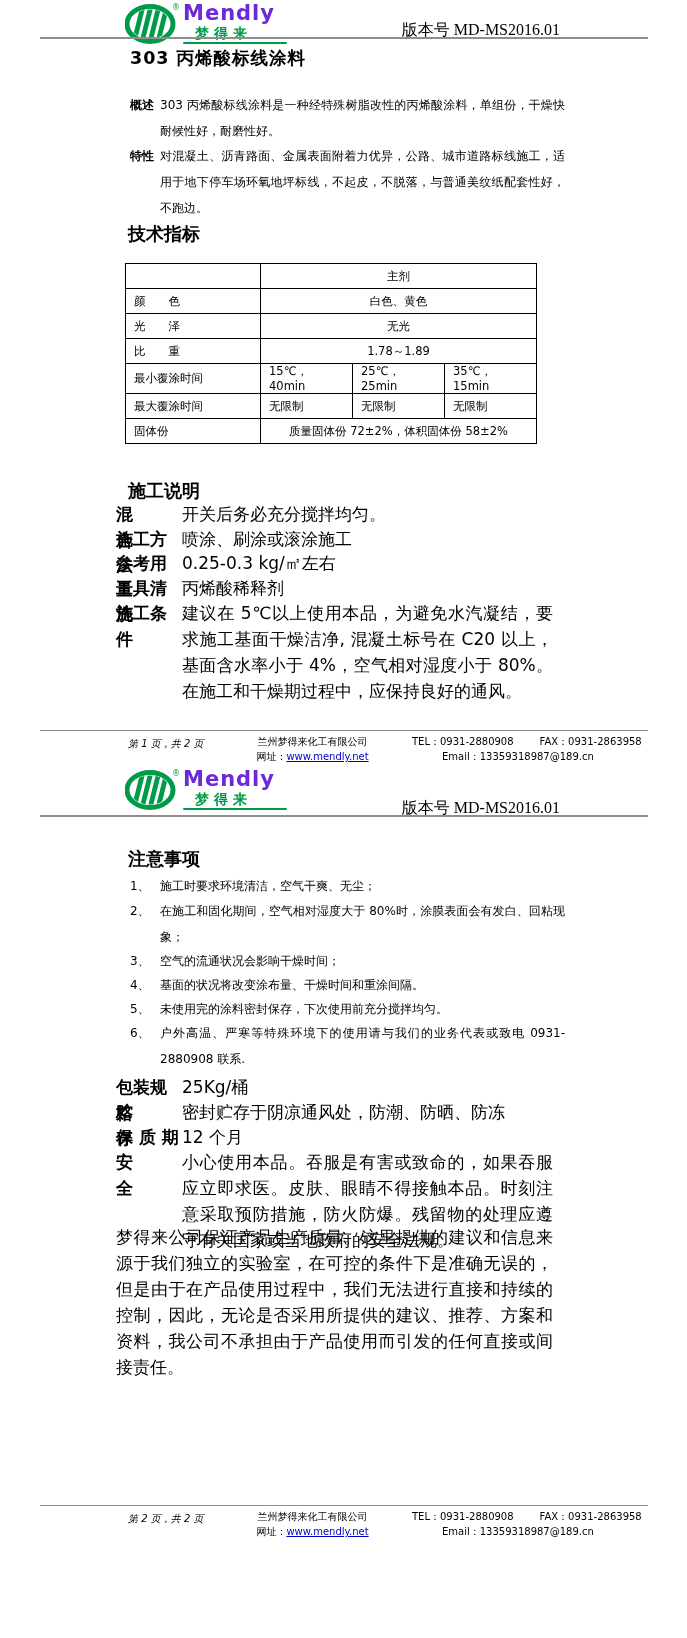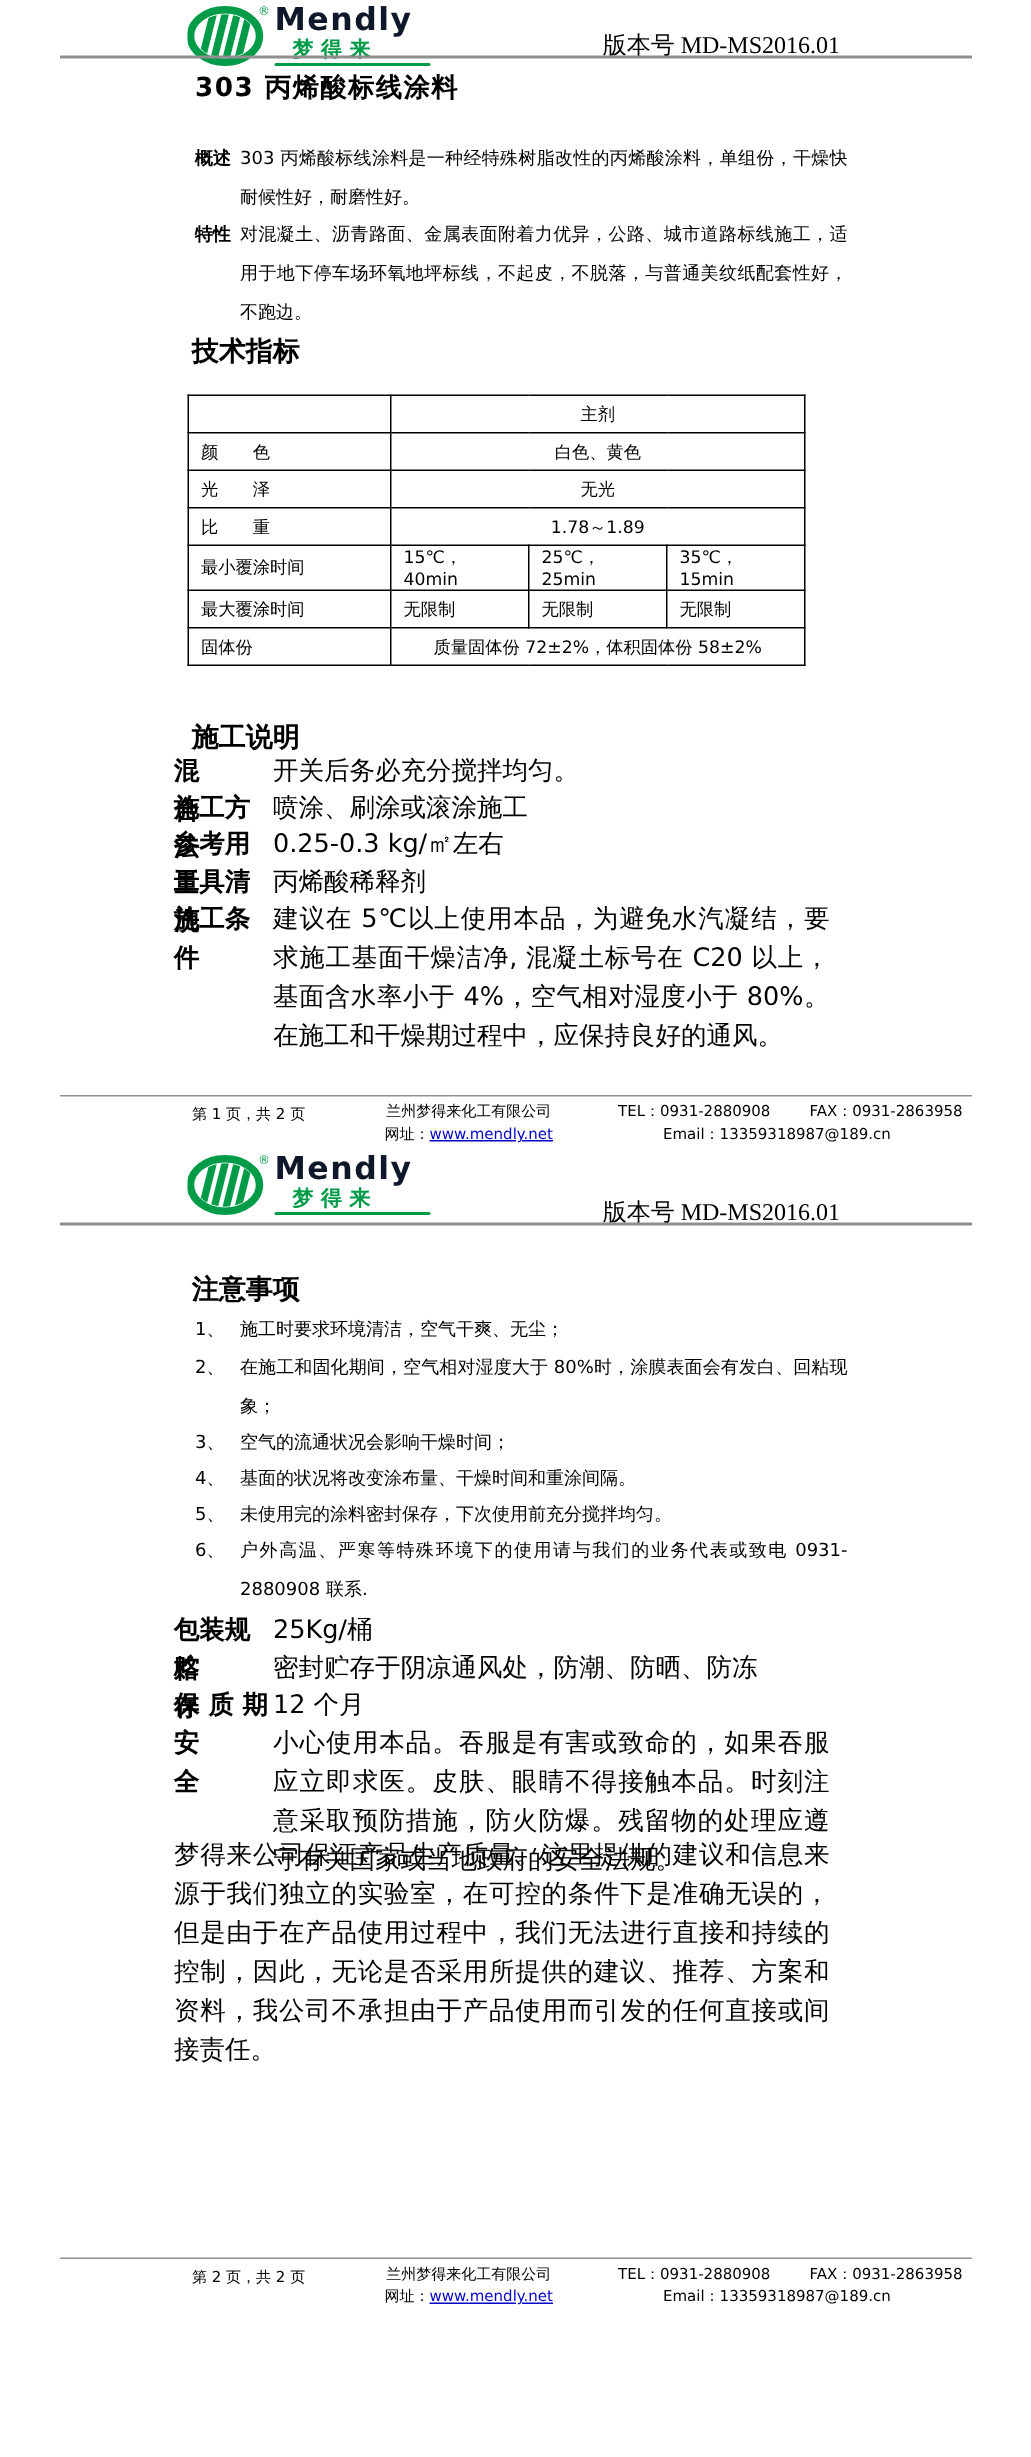--- a/index.html
+++ b/index.html
@@ -4,21 +4,21 @@
 <style>
   * { margin:0; padding:0; box-sizing:border-box; }
   html,body { background:#ffffff; }
   body { font-family:"DejaVu Sans","Liberation Sans",sans-serif; color:#000; }
   .canvas { position:relative; width:687px; height:1638px; background:#fff; overflow:hidden; margin:0 auto; }
 
   
   .logo { position:absolute; display:flex; align-items:flex-start; gap:4px; }
   .logo-mark { flex:0 0 auto; }
   .logo-text { display:flex; flex-direction:column; line-height:1; margin-top:1px; }
-  .logo-en { font-size:21px; font-weight:bold; color:#0f172a; letter-spacing:1px; }
+  .logo-en { font-size:21px; font-weight:bold; color:#6d28d9; letter-spacing:1px; }
   .logo-cn { font-size:14px; font-weight:bold; color:#009b48; letter-spacing:5px; margin-top:2px;margin-left:12px; }
   .logo-swoosh { width:104px; height:2px; background:#009b48; margin-top:2px; border-radius:2px; }
   .version { position:absolute; right:127px; font-size:16px; color:#000;font-family:Liberation Serif, serif; }
   .rule { position:absolute; left:40px; right:39px; height:2px; background:#8f8f8f; }
   .rule-thin { position:absolute; left:40px; right:39px; height:1px; background:#8f8f8f; }
 
   
   .doc-title { position:absolute; left:130px; font-size:17.5px; font-weight:bold; letter-spacing:1px; }
   .h2 { position:absolute; left:128px; font-size:18px; font-weight:bold; }
   .para { position:absolute; left:130px; width:435px; display:flex; font-size:12px; line-height:26px; }
@@ -32,21 +32,21 @@
   .notice .ntext { flex:1; text-align:justify; }
 
   
   table.tech { position:absolute; left:125px; top:263px; border-collapse:collapse; table-layout:fixed; width:411px; }
   table.tech td { border:1px solid #000; height:25px; font-size:11.5px; padding:0 8px; vertical-align:middle; }
   table.tech td.center { text-align:center; }
   table.tech td.lab { text-align:left; }
 
   
   .footer { position:absolute; left:40px; right:39px; display:flex; font-size:10px; line-height:15px; }
-  .f-page { flex:0 0 185px; padding-left:88px; padding-top:2px; }
+  .f-page { flex:0 0 185px; padding-left:88px; padding-top:2px;font-style:italic; }
   .f-mid { flex:0 0 175px; text-align:center; }
   .f-right { flex:1; padding-left:12px; }
   .f-row { white-space:nowrap; }
   .f-gap { display:inline-block; width:26px; }
   a.weblink { color:#0000cc; text-decoration:underline; }
 </style>
 </head>
 <body>
 
 <div class="canvas">

